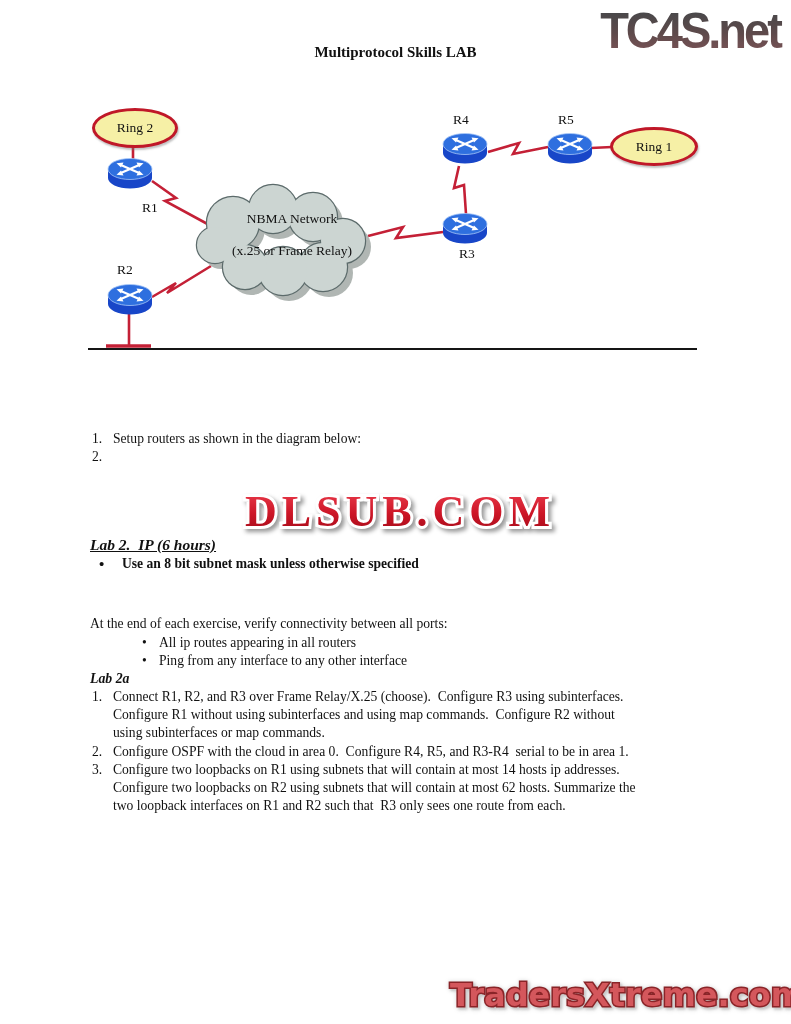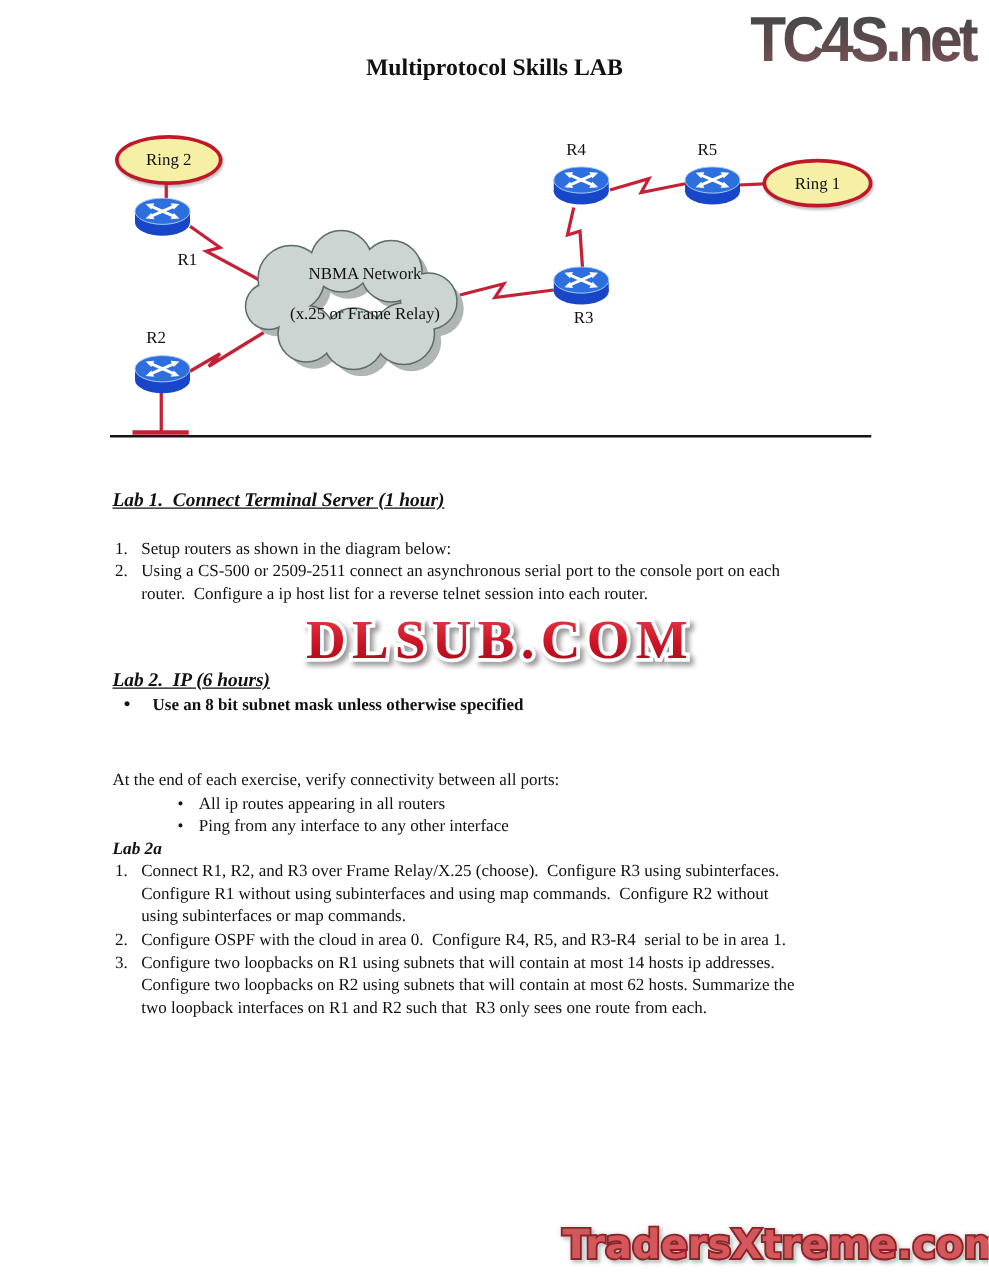--- a/index.html
+++ b/index.html
@@ -14,21 +14,21 @@
   .tc4s-text { font:bold 47px "Liberation Sans", sans-serif; letter-spacing:-3px; }
   .wm-dlsub { position:absolute; left:242px; top:484px; overflow:visible; }
   .dlsub-text { font:bold 44px "Liberation Serif", serif; letter-spacing:5px;
                 stroke:#ffffff; stroke-width:6px; paint-order:stroke; }
   .wm-traders { position:absolute; left:462px; top:970px; overflow:visible; }
   .traders-text { font:bold 32px "DejaVu Sans", sans-serif; letter-spacing:0px;
                   stroke:#8a2428; stroke-width:3px; paint-order:stroke; }
 
   
   .title { position:absolute; top:44px; left:0; width:100%; margin:0; text-align:center;
-           font-size:19px; font-weight:bold; }
+           font-size:15px; font-weight:bold; }
 
   
   .diagram { position:absolute; left:0; top:0; width:791px; height:370px; }
   .links   { position:absolute; left:0; top:0; }
   .ring { position:absolute; box-sizing:border-box; border-radius:50%;
           background:#f6f0a6; border:3px solid #c01828;
           display:flex; align-items:center; justify-content:center;
           font-size:13.5px; box-shadow:1px 2px 2px rgba(120,120,120,.45); }
   .ring2 { left:92px;  top:108px; width:86px; height:40px;justify-content:center; }
   .ring1 { left:610px; top:127px; width:88px; height:39px; }
@@ -184,33 +184,28 @@
 
     <div class="rlabel lr1" data-bind="diagram.r1">R1</div>
     <div class="rlabel lr2" data-bind="diagram.r2">R2</div>
     <div class="rlabel lr3" data-bind="diagram.r3">R3</div>
     <div class="rlabel lr4" data-bind="diagram.r4">R4</div>
     <div class="rlabel lr5" data-bind="diagram.r5">R5</div>
 
     <div class="divider"></div>
   </div>
 
-  <div class="tblock h-lab1">
-    <span class="lab-heading" data-bind="lab1.heading">Lab 1.  Connect Terminal Server (1 hour)</span>
-  </div>
 
   <div class="tblock l-lab1">
     <div class="num-item">
       <span class="num" data-bind="lab1.items.0.num">1.</span>
       <span data-bind="lab1.items.0.text">Setup routers as shown in the diagram below:</span>
     </div>
     <div class="num-item">
       <span class="num" data-bind="lab1.items.1.num">2.</span>
-      <span data-bind="lab1.items.1.text">Using a CS-500 or 2509-2511 connect an asynchronous serial port to the console port on each
-router.  Configure a ip host list for a reverse telnet session into each router.</span>
     </div>
   </div>
 
   <div class="tblock h-lab2">
     <span class="lab-heading" data-bind="lab2.heading">Lab 2.  IP (6 hours)</span>
   </div>
 
   <svg class="wm-dlsub" width="316" height="56" style="filter:drop-shadow(3px 3px 2px #9a9a9a);">
     <text class="dlsub-text" x="158" y="42" text-anchor="middle" fill="url(#dlg)" data-bind="watermarks.dlsub">DLSUB.COM</text>
   </svg>

